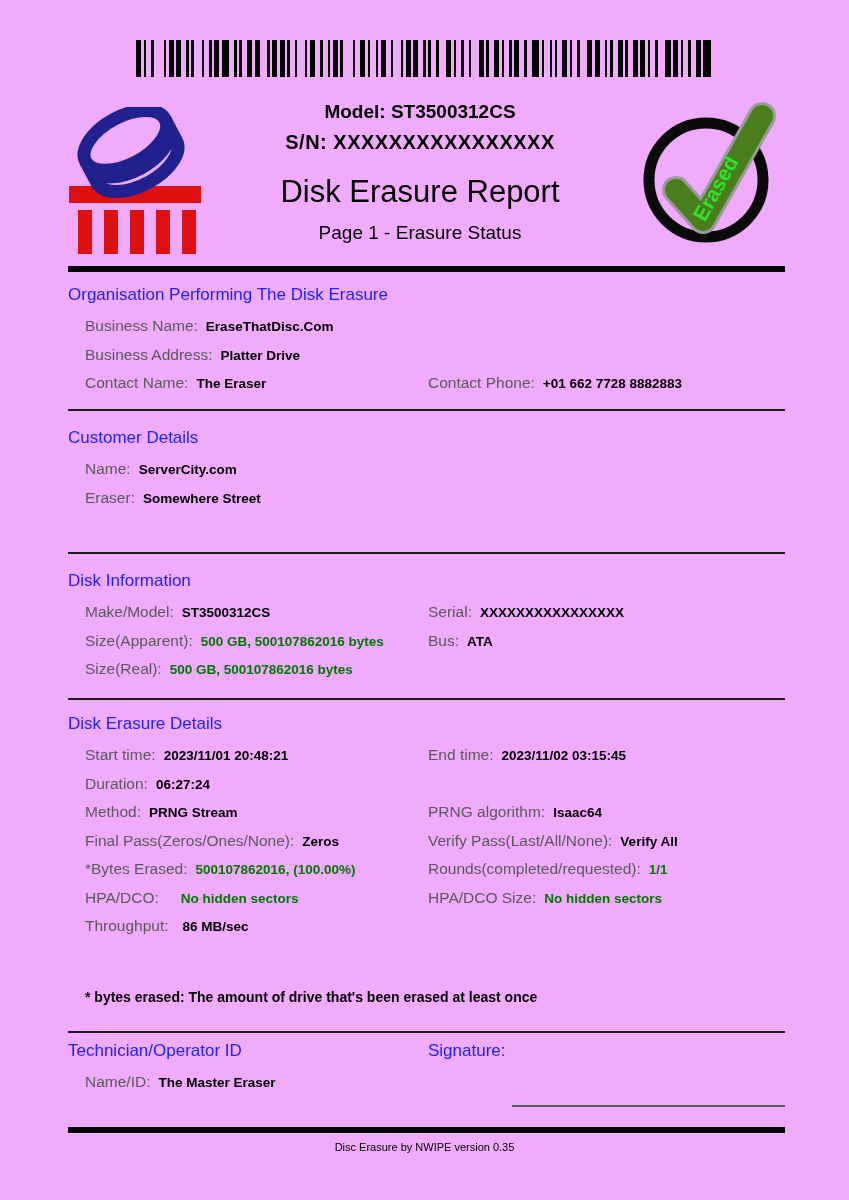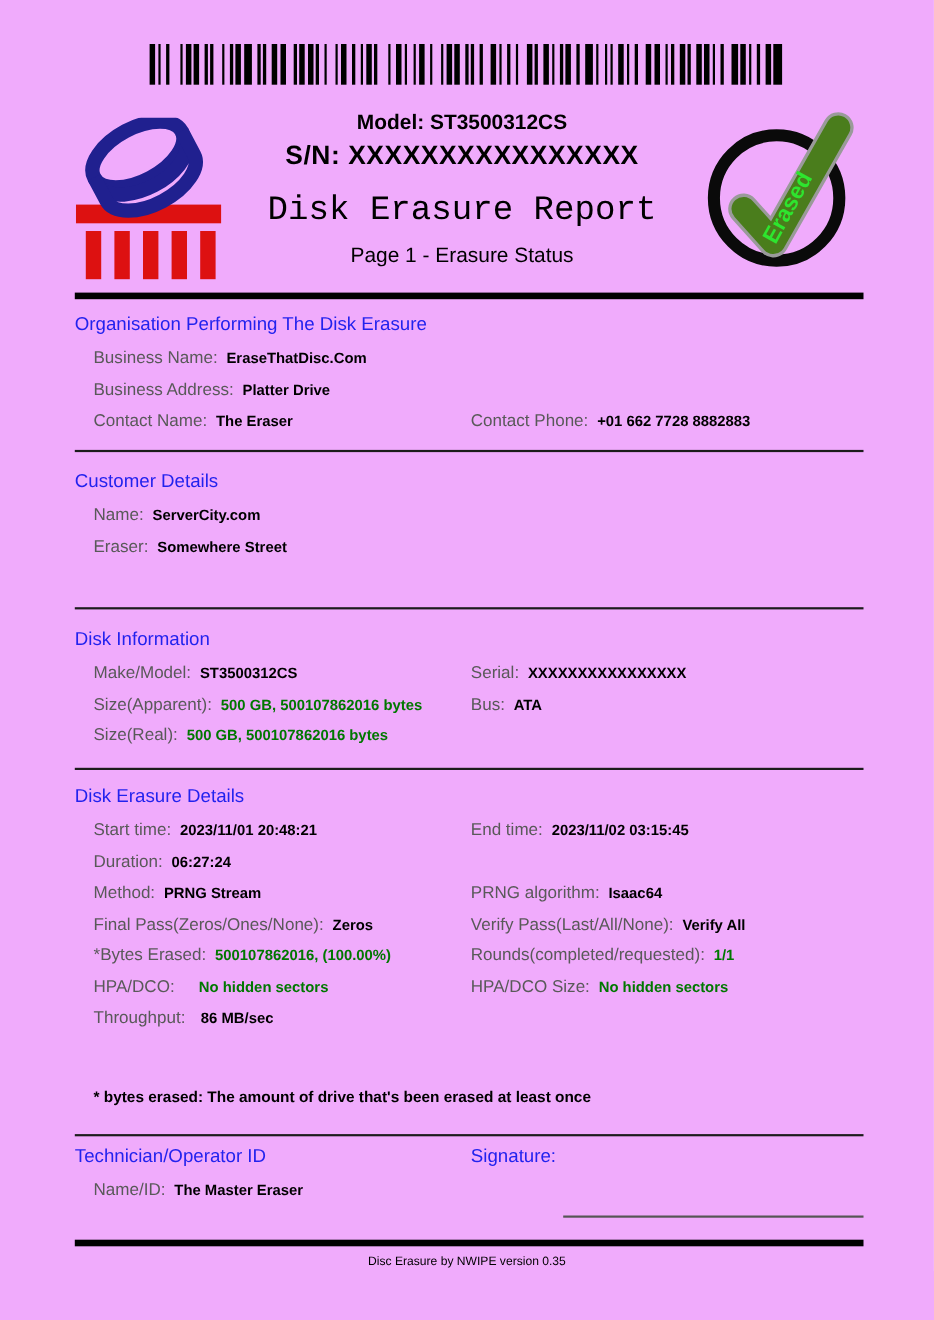--- a/index.html
+++ b/index.html
@@ -9,22 +9,22 @@
 
   
   .barcode { position:absolute; left:136px; top:40px; width:577px; height:37px; display:flex; }
   .barcode i { display:block; height:100%; }
 
   
   .logo-svg   { position:absolute; left:69px;  top:107px; }
   .badge-svg  { position:absolute; left:636px; top:96px; }
   .header-center { position:absolute; left:200px; top:101px; width:440px; text-align:center; color:#000; }
   .model-line { font-size:19px; font-weight:bold; line-height:22px; }
-  .sn-line    { font-size:24px; font-weight:bold; line-height:24px; margin-top:7px; letter-spacing:.5px; }
-  .report-title { font-size:31px; font-weight:400; line-height:34px; margin-top:21px;font-family:Liberation Mono, monospace; }
+  .sn-line    { font-size:20px; font-weight:bold; line-height:24px; margin-top:7px; letter-spacing:.5px; }
+  .report-title { font-size:31px; font-weight:400; line-height:34px; margin-top:21px; }
   .report-subtitle { font-size:19px; line-height:22px; margin-top:13px; }
 
   
   .rule { position:absolute; left:68px; width:717px; background:#000; }
   .rule.thick { height:6px; }
   .rule.thin  { height:2px; background:#1c1c1c; }
 
   
   .section { position:absolute; left:68px; width:717px; }
   .sec-heading { color:#2222ee; font-size:17px; line-height:20px; margin-bottom:7px; }

